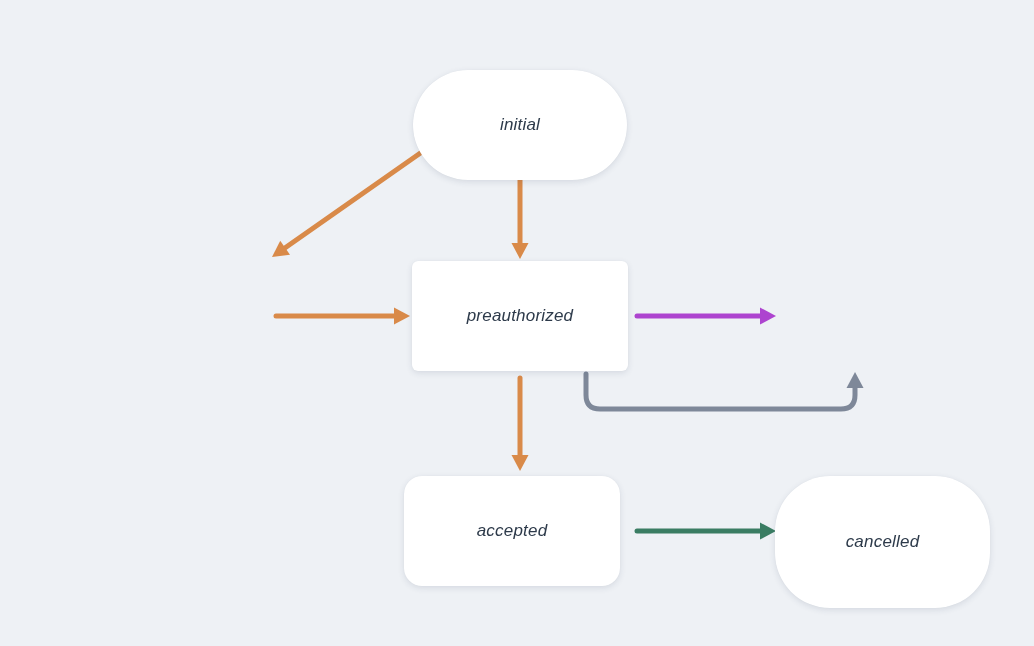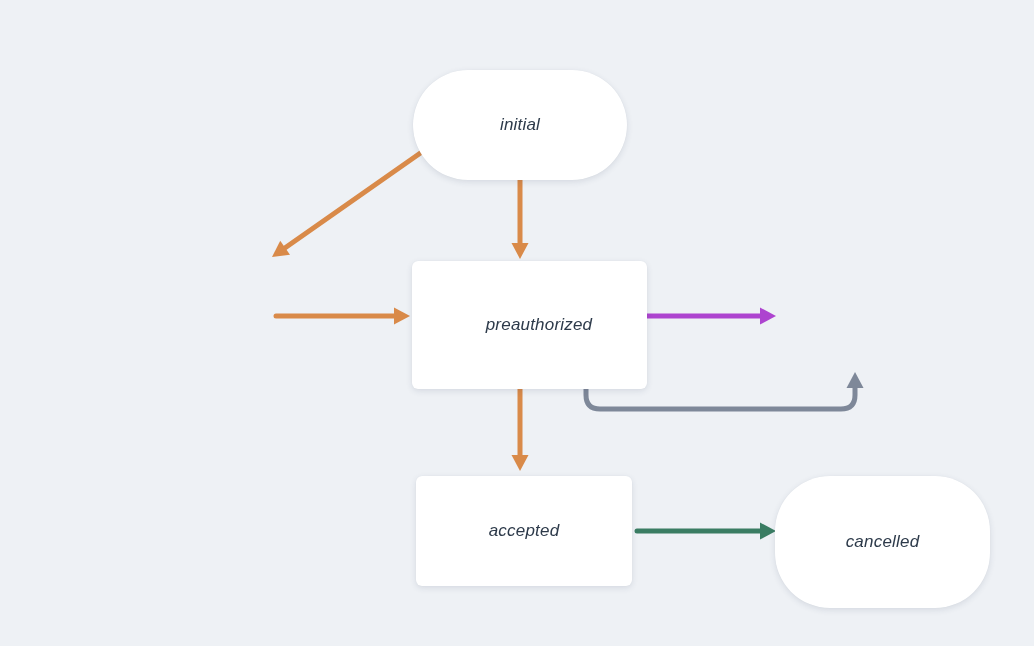--- a/index.html
+++ b/index.html
@@ -29,23 +29,23 @@
   .node.pill { border-radius: 55px; }
   .node .label {
     font-style: italic;
     font-size: 17px;
     color: #2D3A4A;
     letter-spacing: 0.2px;
   }
   
   #node-initial        { left: 413px; top: 45px;  width: 214px; height: 110px; margin-top: 25px; }
   #node-inquiry        { left: 48px;  top: 261px; width: 216px; height: 110px; }
-  #node-preauthorized  { left: 412px; top: 261px; width: 216px; height: 128px; padding-left: 19px; }
+  #node-preauthorized  { left: 412px; top: 261px; width: 216px; height: 110px; }
   #node-declined       { left: 775px; top: 261px; width: 215px; height: 110px; }
-  #node-accepted       { left: 416px; top: 476px; width: 216px; height: 110px; }
+  #node-accepted       { left: 404px; top: 476px; width: 216px; height: 110px; border-radius: 18px; }
   #node-cancelled      { left: 775px; top: 476px; width: 215px; height: 132px; }
 </style>
 </head>
 <body>
 
 <div class="canvas">
 
   <svg class="edges-layer" width="1034" height="646" viewBox="0 0 1034 646" xmlns="http://www.w3.org/2000/svg">
 
     <g>

